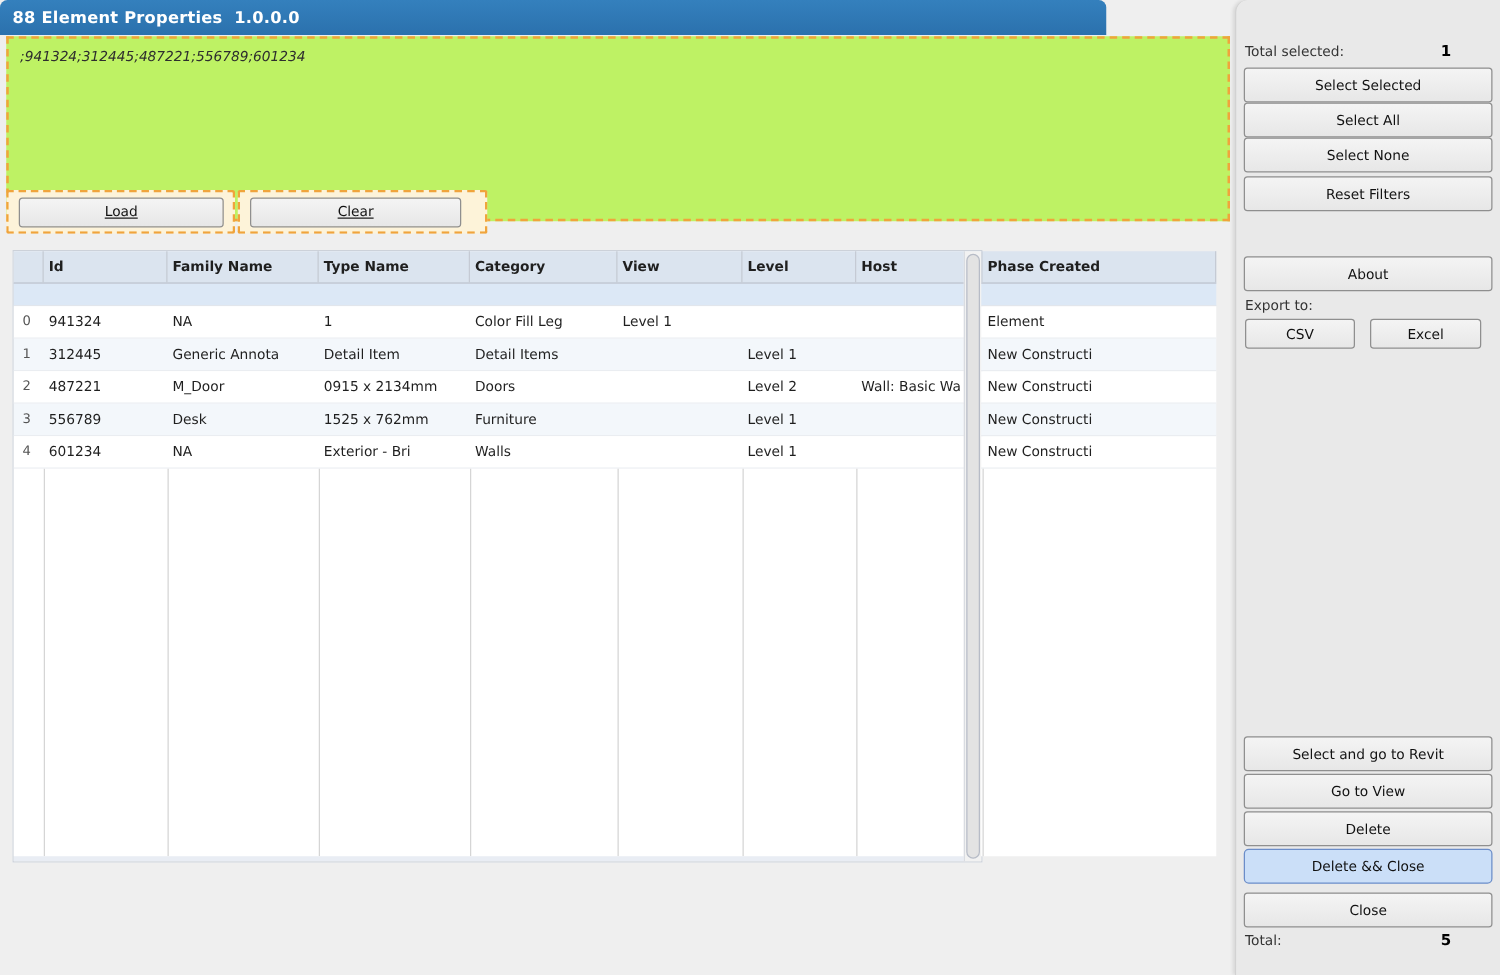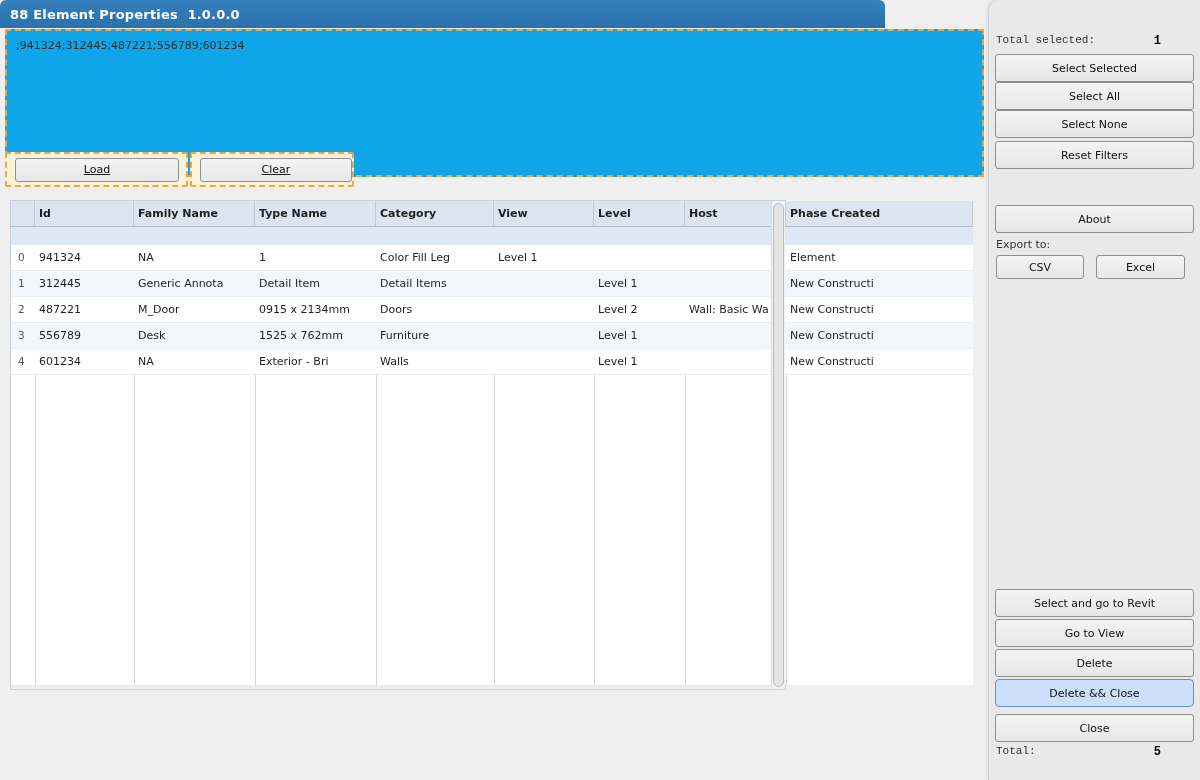--- a/index.html
+++ b/index.html
@@ -14,30 +14,30 @@
     position:absolute; left:0; top:0; width:885px; height:28px;
     background:linear-gradient(#3480bd,#2b71ad);
     border-radius:6px 6px 0 0;
     color:#ffffff; display:flex; align-items:center; padding-left:10px;
   }
   .title { font-weight:bold; font-size:13px; white-space:pre; letter-spacing:.2px; }
 
   
   .idbox {
     position:absolute; left:5px; top:29px; width:979px; height:148px;
-    background:#0ea5e9; border:2px dashed #f0a43c;
-    padding:8px 9px; color:#2e2e2e; overflow:hidden;
+    background:#bef264; border:2px dashed #f0a43c;
+    padding:8px 9px; color:#2e2e2e; overflow:hidden;font-style:italic;
   }
   .dashbox {
     position:absolute; top:152px; height:35px;
     background:#fdf3d9; border:2px dashed #f0a43c; border-radius:2px;
     display:flex; align-items:center;text-decoration:underline;
   }
   .loadbox  { left:5px;  width:183px; }
-  .clearbox { left:190px; width:164px; }
+  .clearbox { left:190px; width:200px; }
 
   .btn {
     background:linear-gradient(#f4f4f4,#e7e7e7);
     border:1px solid #8f8f8f; border-radius:3px;
     font-family:inherit; font-size:11px; color:#111;
     cursor:pointer; display:inline-block; text-align:center;
   }
   .loadbtn  { margin-left:8px; width:164px; height:24px; }
   .clearbtn { margin-left:8px; width:169px; height:24px; }
 
@@ -70,21 +70,21 @@
     background:#e3e3e3; border:1px solid #b7bcc7; border-radius:6px;
   }
 
   
   .sidebar {
     position:absolute; left:988px; top:0; width:212px; height:780px;
     background:#e9e9e9; border-left:1px solid #d2d2d2;
     border-radius:10px 0 0 0;
     box-shadow:-1px 0 3px rgba(0,0,0,.10);
   }
-  .kv { position:absolute; left:7px; width:165px; display:flex; justify-content:space-between; align-items:flex-start; color:#333;font-family:Liberation Mono, monospace; }
+  .kv { position:absolute; left:7px; width:165px; display:flex; justify-content:space-between; align-items:flex-end; color:#333; }
   .kv-top { top:34px; }
   .kv-bottom { top:745px; }
   .kv-value { font-weight:bold; font-size:12px; color:#000; }
   .sbtn { position:absolute; left:6px; width:199px; height:28px; }
   .sbtn.highlight { background:#cbdff8; border:1px solid #6b8dc9; border-radius:4px; }
   .export-label { position:absolute; left:7px; top:238px; color:#333; }
   .csvbtn  { position:absolute; left:7px;  top:255px; width:88px; height:24px; }
   .excelbtn{ position:absolute; left:107px; top:255px; width:89px; height:24px; }
 </style>
 </head>

